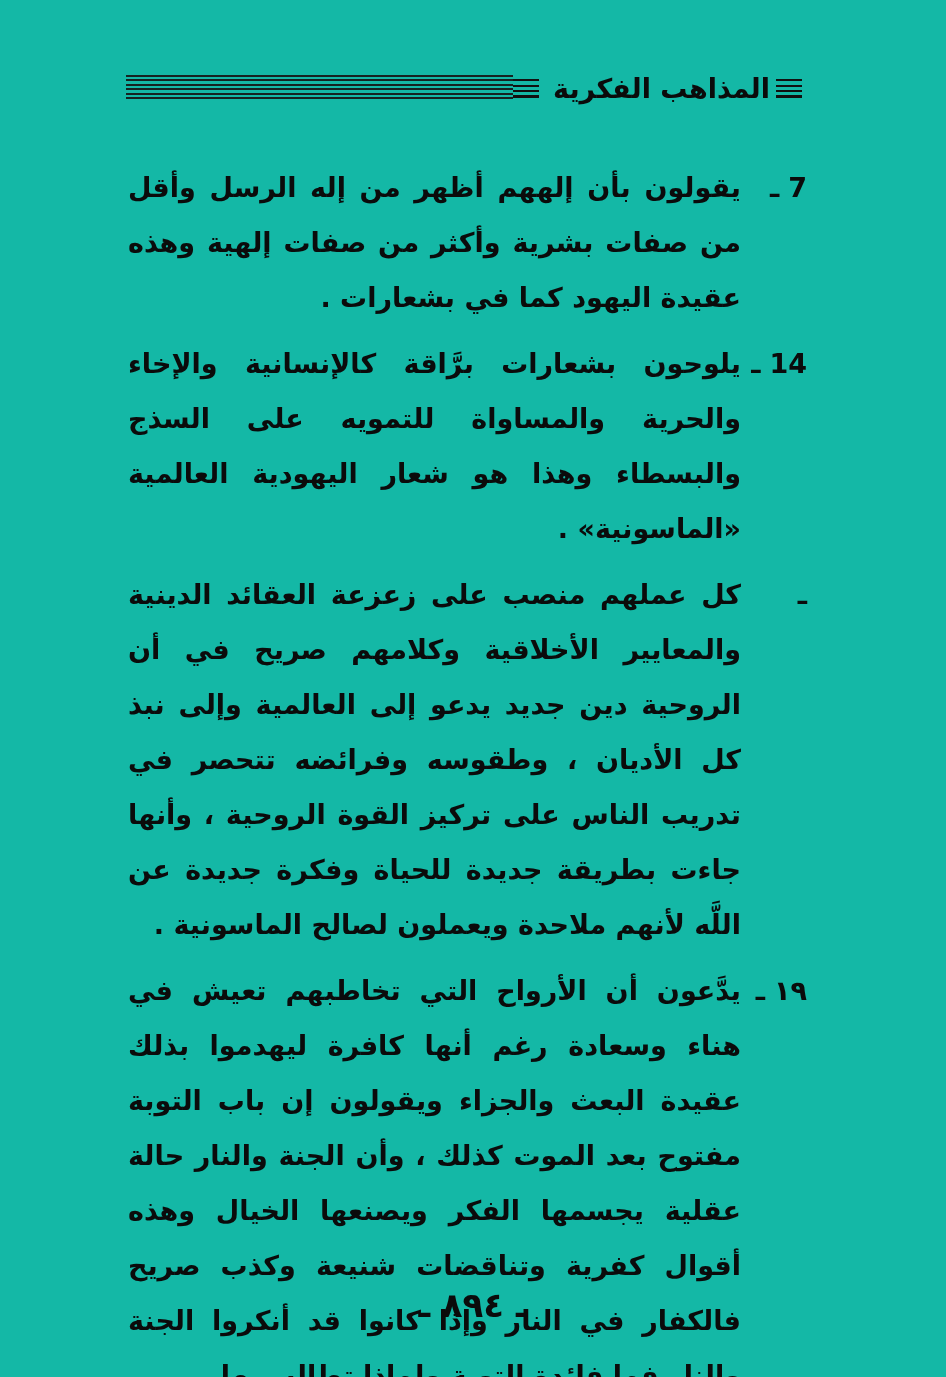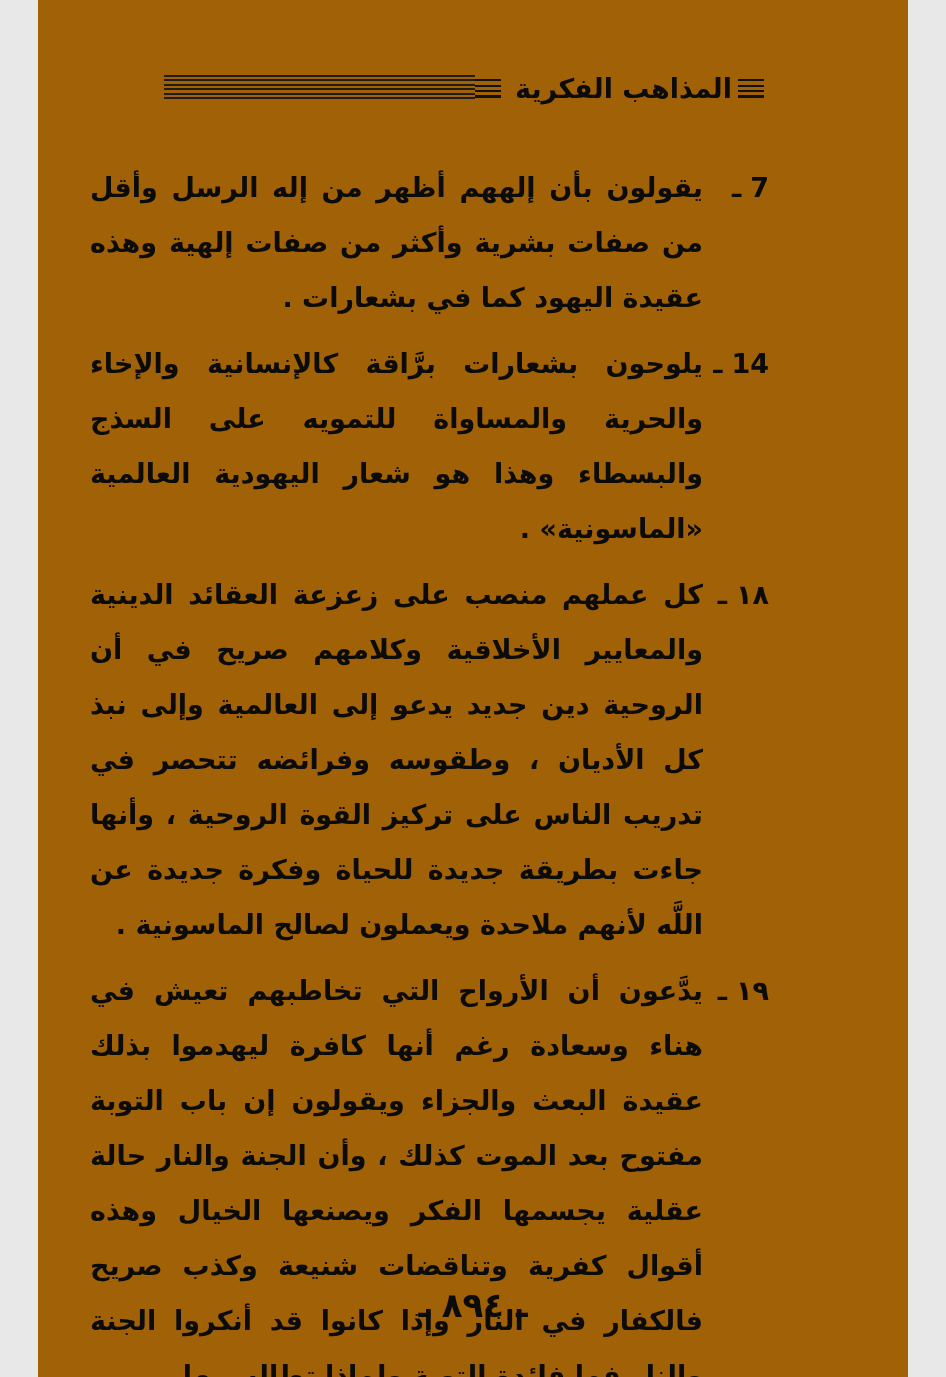--- a/index.html
+++ b/index.html
@@ -2,24 +2,24 @@
 <html lang="ar"><head>
 <meta charset="utf-8">
 <style>
   html, body {
     margin: 0;
     padding: 0;
     background: #e8e8e8;
   }
   .page {
     position: relative;
-    width: 870px;
+    width: 946px;
     height: 1377px;
     margin: 0 auto;
-    background: #a16207;
+    background: #14b8a6;
     font-family: "DejaVu Sans", sans-serif;
     color: #0b0b0b;
     overflow: hidden;
   }
 
   
   .header {
     position: absolute;
     top: 66px;
     left: 126px;
@@ -117,21 +117,20 @@
     <div class="item">
       <div class="item-numcol">
         <span>14</span>
           <span>ـ</span>
       </div>
       <div class="item-body">يلوحون بشعارات برَّاقة كالإنسانية والإخاء والحرية والمساواة للتمويه على السذج والبسطاء وهذا هو شعار اليهودية العالمية «الماسونية» .</div>
     </div>
 
     <div class="item">
       <div class="item-numcol">
-        <span>١٨</span>
           <span>ـ</span>
       </div>
       <div class="item-body">كل عملهم منصب على زعزعة العقائد الدينية والمعايير الأخلاقية وكلامهم صريح في أن الروحية دين جديد يدعو إلى العالمية وإلى نبذ كل الأديان ، وطقوسه وفرائضه تتحصر في تدريب الناس على تركيز القوة الروحية ، وأنها جاءت بطريقة جديدة للحياة وفكرة جديدة عن اللَّه لأنهم ملاحدة ويعملون لصالح الماسونية .</div>
     </div>
 
     <div class="item">
       <div class="item-numcol">
         <span>١٩</span>
           <span>ـ</span>
       </div>

